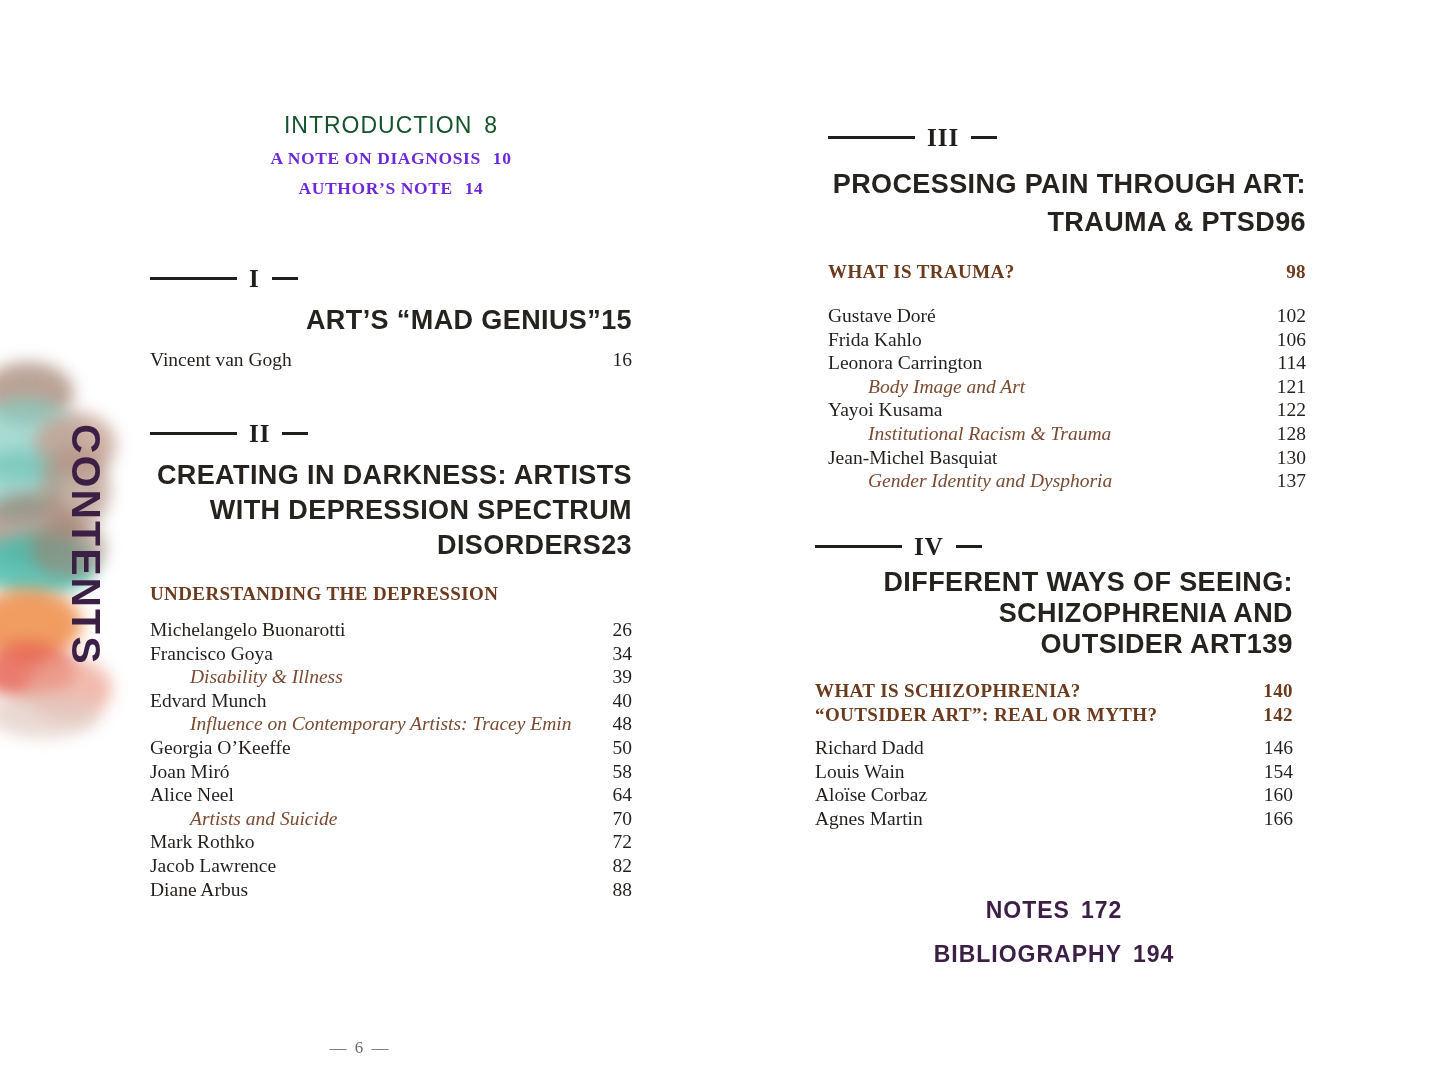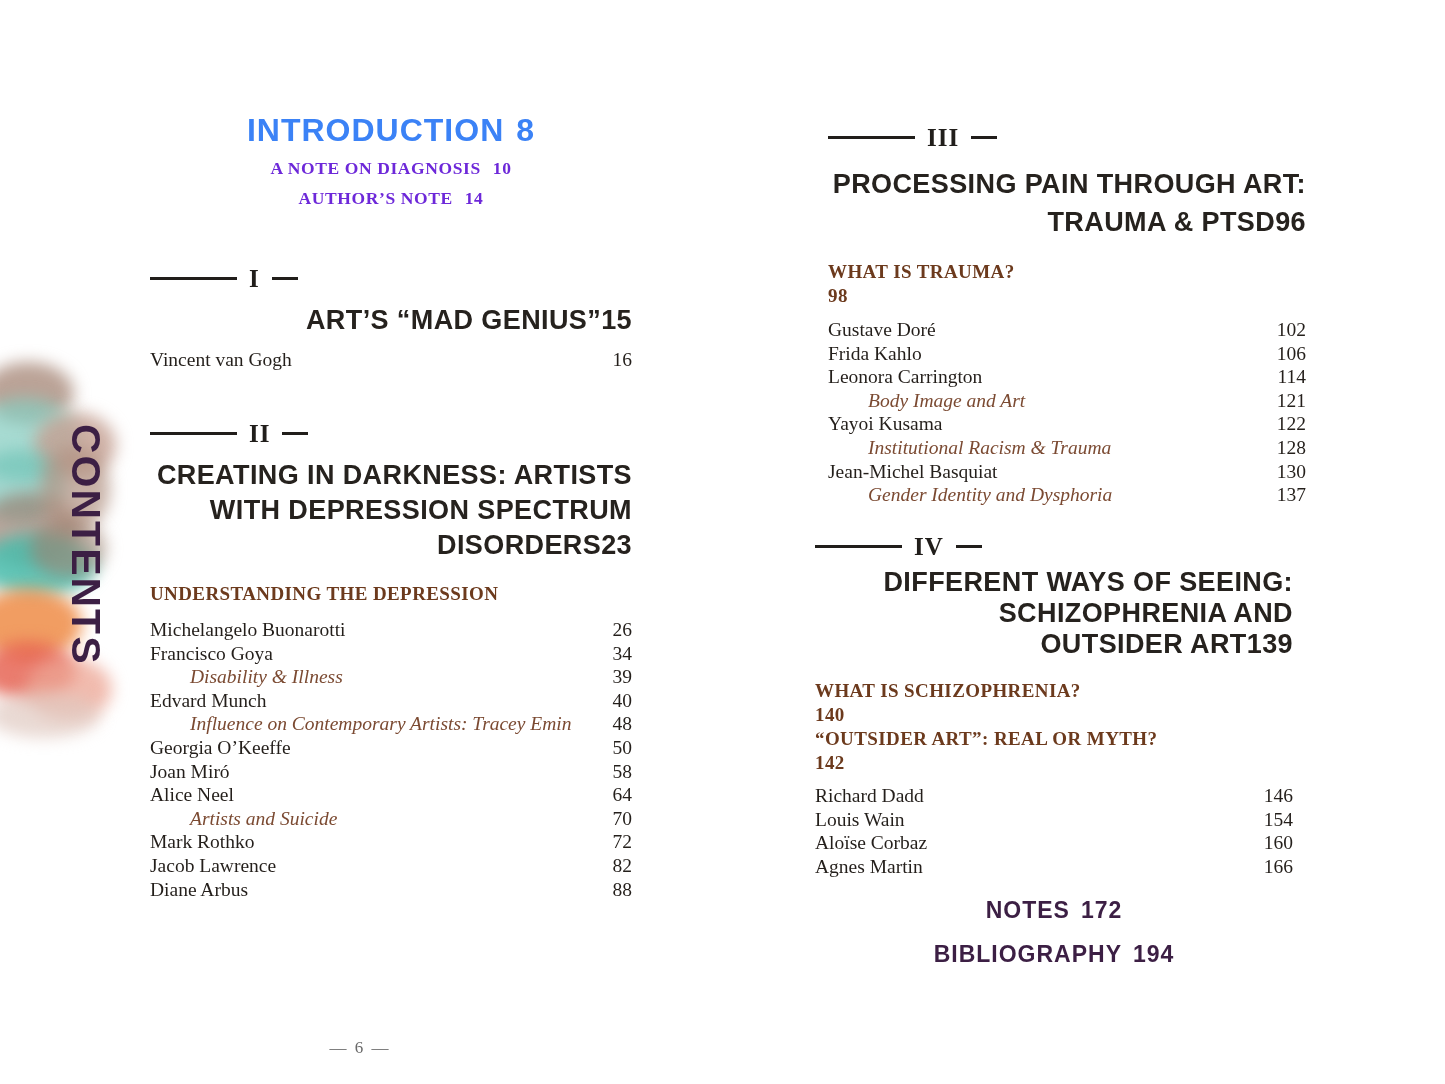--- a/index.html
+++ b/index.html
@@ -37,22 +37,22 @@
     color:#3c1f44;
   }
 
   
   .col-left  { position:absolute; left:150px; top:0; width:482px; }
   .col-right { position:absolute; left:815px; top:0; width:478px; }
 
   
   .front-matter { position:absolute; top:112px; left:0; width:100%; text-align:center; }
   .fm-main {
-    font-family:"Liberation Sans", sans-serif; font-weight:bold;
-    font-size:32px; letter-spacing:1px; color:#3b82f6;
+    font-family:"Liberation Sans", sans-serif; font-weight:normal;
+    font-size:23px; letter-spacing:1px; color:#14532d;
   }
   .fm-note {
     font-family:"Liberation Serif", serif; font-weight:600;
     font-size:17.5px; letter-spacing:0.6px; color:#6d28d9; margin-top:9px;
   }
   .fm-page { margin-left:12px; }
 
   
   .marker { display:flex; align-items:center; height:24px; }
   .rule-long  { width:87px; height:3px; background:#211e1b; margin-right:12px; }
@@ -70,21 +70,21 @@
     font-size:27px; letter-spacing:0.4px; color:#26221e; line-height:35px;
   }
   .lh38 .title-row { line-height:38px; }
   .lh31 .title-row { line-height:31px; }
 
   
   .subhead-block { margin-top:19px; }
   .subhead-row {
     display:flex; justify-content:space-between; align-items:baseline;
     font-family:"Liberation Serif", serif; font-weight:600;
-    font-size:19px; letter-spacing:0.4px; color:#6c3a1d; line-height:24px;flex-direction:column;
+    font-size:19px; letter-spacing:0.4px; color:#6c3a1d; line-height:24px;
   }
 
   
   .entries { margin-top:12px; }
   .entry {
     display:flex; justify-content:space-between; align-items:baseline;
     font-family:"Liberation Serif", serif;
     font-size:19.5px; color:#241f1b; line-height:23.6px;
   }
   .entry.topic .entry-label {
@@ -93,21 +93,21 @@
   .entry-page { color:#241f1b; }
 
   
   #section-1 { position:absolute; top:266px; left:0; width:100%; }
   #section-2 { position:absolute; top:421px; left:0; width:100%; }
   #section-3 { position:absolute; top:125px; left:13px; width:100%; }
   #section-4 { position:absolute; top:534px; left:0; width:100%; }
 
   #section-1 .entries { margin-top:10px; }
   #section-3 .title-block { margin-top:16px; }
-  #section-3 .entries { margin-top:10px; }
+  #section-3 .entries { margin-top:20px; }
   #section-4 .title-block { margin-top:9px; }
   #section-4 .entries { margin-top:9px; }
 
   
   .back-matter { position:absolute; top:897px; left:0; width:100%; text-align:center; }
   .bm-row {
     font-family:"Liberation Sans", sans-serif; font-weight:bold;
     font-size:23px; letter-spacing:1px; color:#3c1f44; margin-bottom:17px;
   }
   .bm-page { margin-left:11px; }

